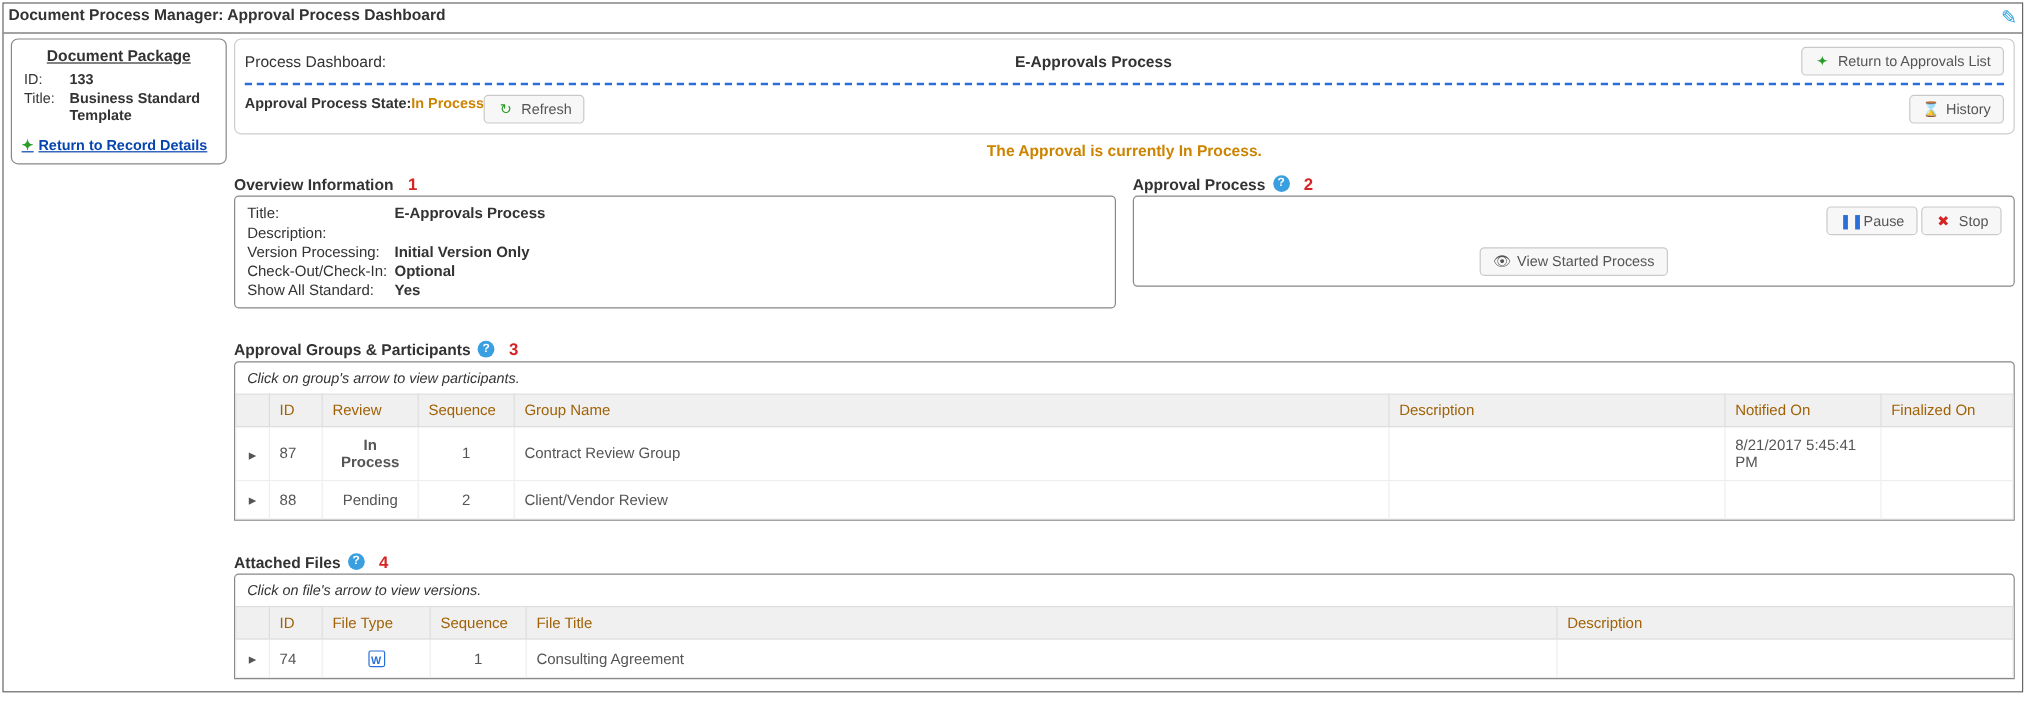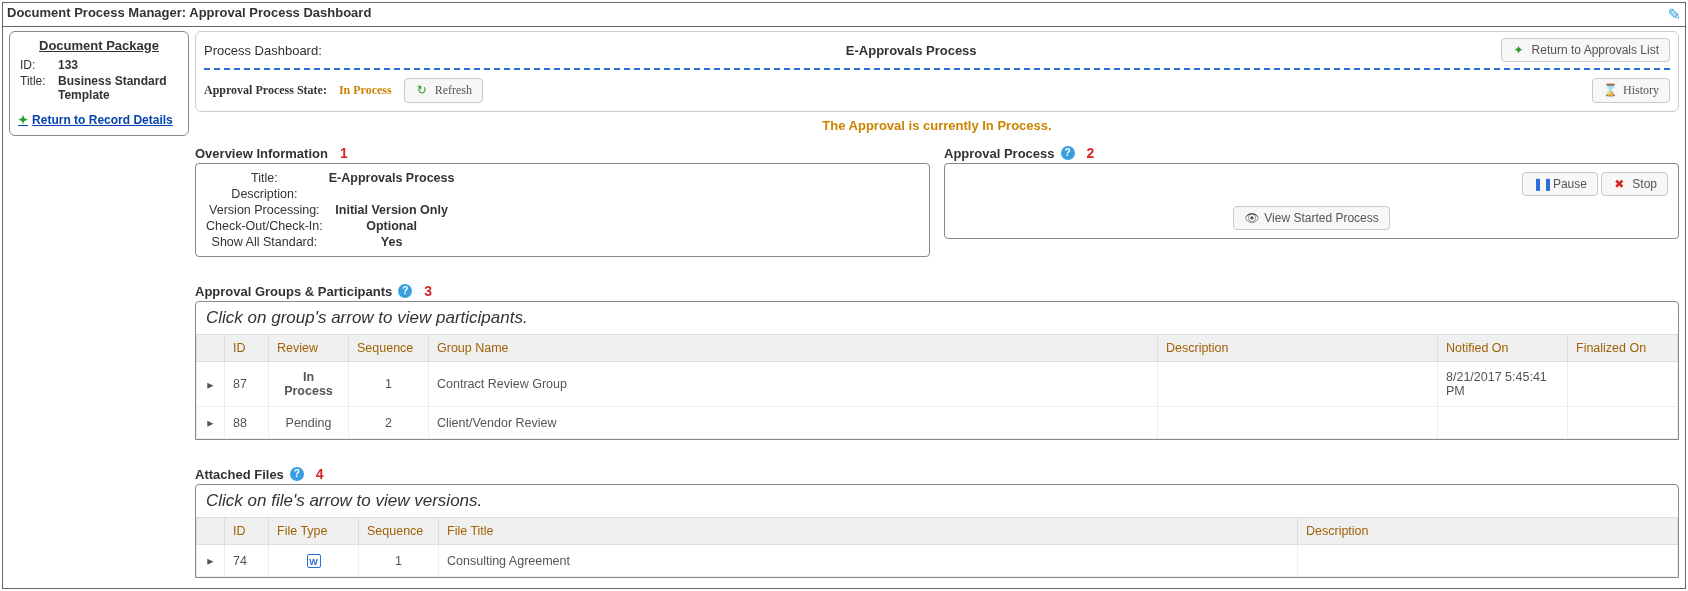--- a/index.html
+++ b/index.html
@@ -88,23 +88,21 @@
   .ico-green { color:#2a9d2a; }
   .ico-blue { color:#2a6fd9; }
   .ico-red { color:#d62424; }
   .ico-orange { color:#c08a2d; }
   .dash-sep {
     border-top: 2px dashed #2a6fd9;
     margin: 2px 0 8px 0;
   }
   .state-row {
     display: flex;
-    align-items: center;
-    gap: 12px;
-    font-family: Liberation Serif, serif;
+    gap: 0;
   }
   .state-row .lbl { font-weight: bold; }
   .orange { color: #cc8400; font-weight: bold; }
   .state-row .spacer { flex: 1 1 auto; }
   .status-msg {
     text-align: center;
     font-weight: bold;
     color: #cc8400;
     margin: 6px 0 8px 0;
     font-size: 13px;
@@ -137,40 +135,40 @@
   }
   .info-box {
     border: 1px solid #888;
     border-radius: 4px;
     padding: 6px 10px;
     font-size: 12.5px;
   }
   table.kv2 { border-collapse: collapse; }
   table.kv2 td { padding: 1px 6px 1px 0; vertical-align: top; }
   table.kv2 td.v { font-weight: bold; }
-  .col-left { flex: 1 1 50%; text-align: center; }
+  .col-left { flex: 1 1 50%; }
   .col-right { flex: 1 1 50%; }
   .approval-box {
     border: 1px solid #888;
     border-radius: 4px;
     padding: 8px 10px;
   }
   .approval-top-btns { text-align: right; margin-bottom: 6px; }
   .approval-view-btn-row { text-align: center; margin-top: 10px; }
   .grid-section { margin-top: 26px; }
   .grid-box {
     border: 1px solid #888;
     border-top-left-radius: 4px;
     border-top-right-radius: 4px;
     overflow: hidden;
   }
   .grid-note {
     font-style: italic;
     padding: 6px 10px;
-    font-size: 17px;
+    font-size: 12px;
   }
   table.grid {
     width: 100%;
     border-collapse: collapse;
     font-size: 12.5px;
   }
   table.grid th {
     background: #f0f0f0;
     border: 1px solid #ddd;
     padding: 6px 8px;

